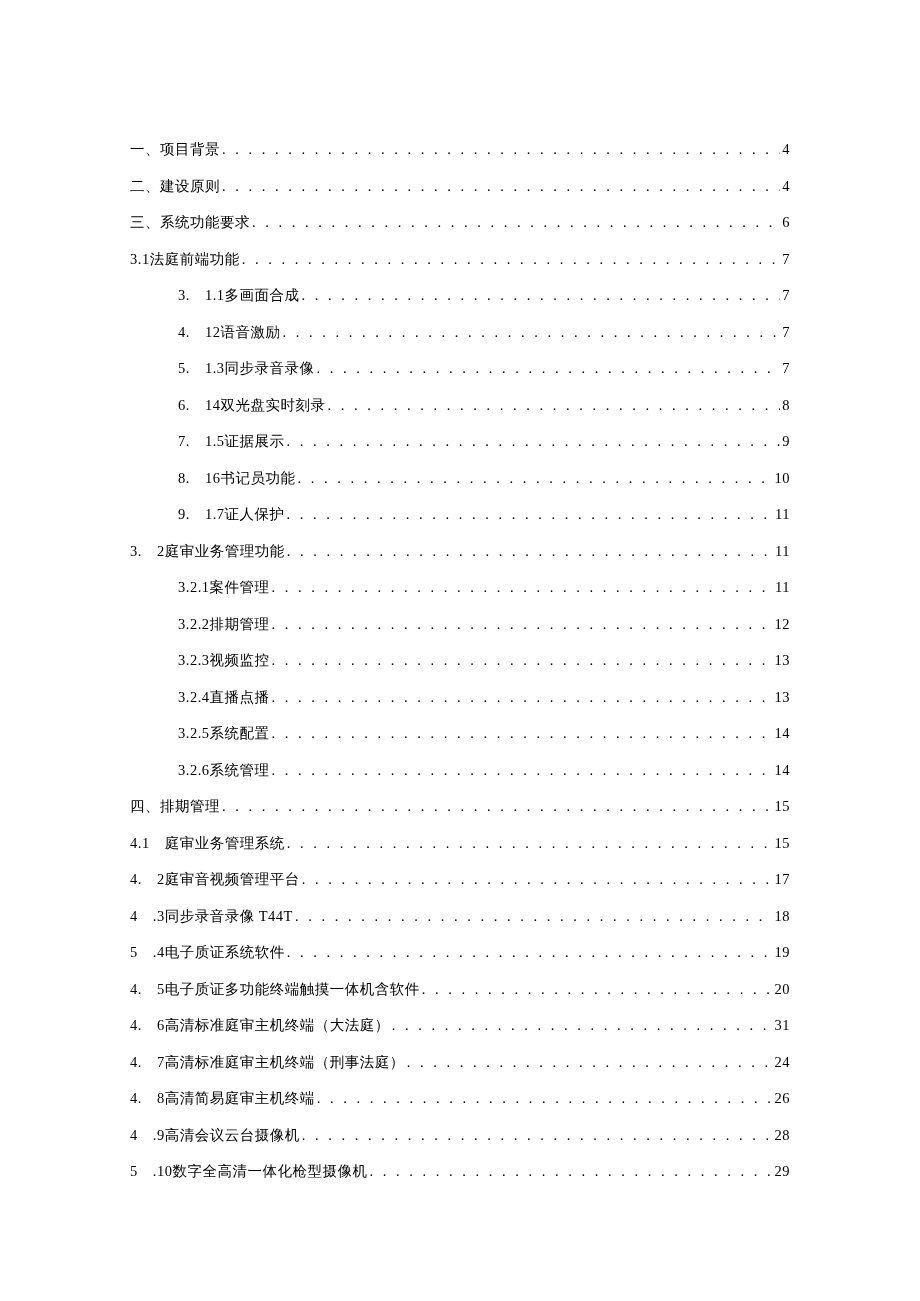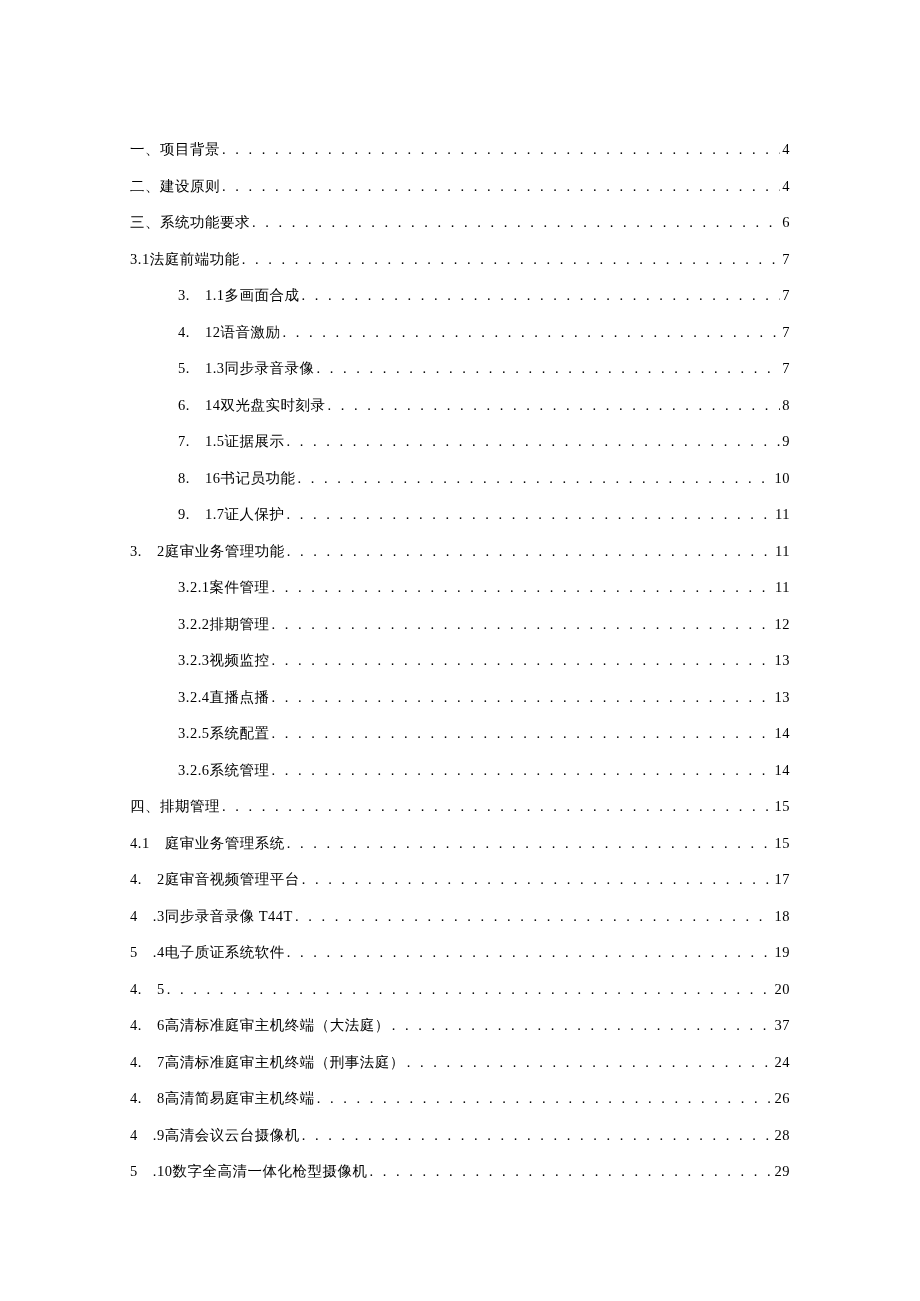--- a/index.html
+++ b/index.html
@@ -170,28 +170,29 @@
       <span class="page">18</span>
     </div>
     <div class="entry l1">
       <span class="prefix">5　.4 </span>
       <span class="title">电子质证系统软件</span>
       <span class="dots">. . . . . . . . . . . . . . . . . . . . . . . . . . . . . . . . . . . . . . . . . . . . . . . . . . . . . . . . . . . . . . . . . . . . . . . . . . . . . . . . . . . . . . . . . . . . . . . . . . . .</span>
       <span class="page">19</span>
     </div>
     <div class="entry l1">
       <span class="prefix">4.　5 </span>
+      <span class="title">电子质证多功能终端触摸一体机含软件</span>
       <span class="dots">. . . . . . . . . . . . . . . . . . . . . . . . . . . . . . . . . . . . . . . . . . . . . . . . . . . . . . . . . . . . . . . . . . . . . . . . . . . . . . . . . . . . . . . . . . . . . . . . . . . .</span>
       <span class="page">20</span>
     </div>
     <div class="entry l1">
       <span class="prefix">4.　6 </span>
       <span class="title">高清标准庭审主机终端（大法庭）</span>
       <span class="dots">. . . . . . . . . . . . . . . . . . . . . . . . . . . . . . . . . . . . . . . . . . . . . . . . . . . . . . . . . . . . . . . . . . . . . . . . . . . . . . . . . . . . . . . . . . . . . . . . . . . .</span>
-      <span class="page">37</span>
+      <span class="page">31</span>
     </div>
     <div class="entry l1">
       <span class="prefix">4.　7 </span>
       <span class="title">高清标准庭审主机终端（刑事法庭）</span>
       <span class="dots">. . . . . . . . . . . . . . . . . . . . . . . . . . . . . . . . . . . . . . . . . . . . . . . . . . . . . . . . . . . . . . . . . . . . . . . . . . . . . . . . . . . . . . . . . . . . . . . . . . . .</span>
       <span class="page">24</span>
     </div>
     <div class="entry l1">
       <span class="prefix">4.　8 </span>
       <span class="title">高清简易庭审主机终端</span>

